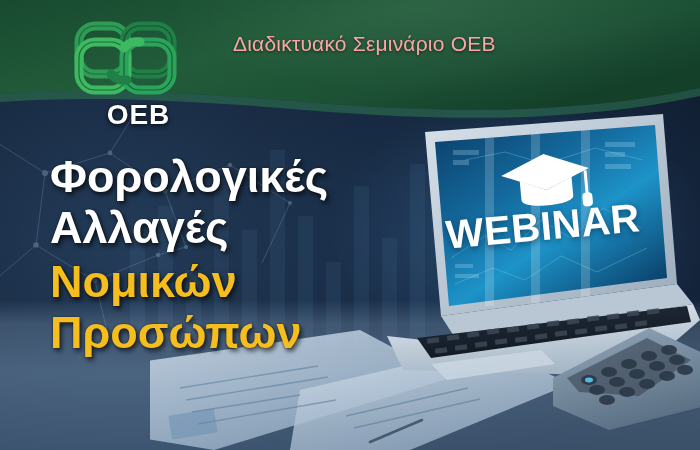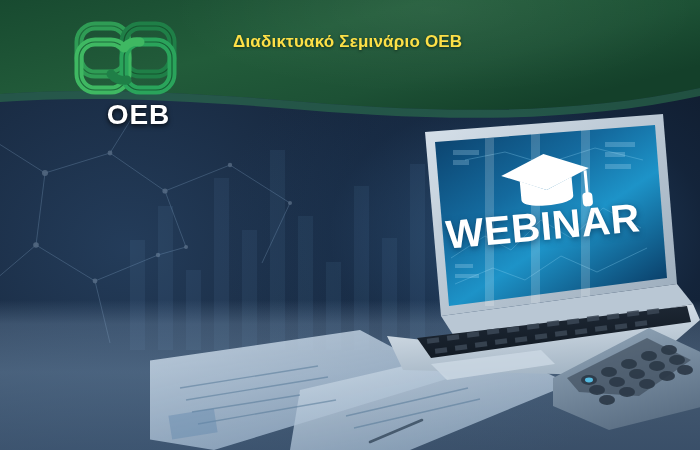--- a/index.html
+++ b/index.html
@@ -38,21 +38,21 @@
   }
   .header .wave{position:absolute;inset:0;}
   .header-sheen{
     position:absolute;left:0;top:0;width:700px;height:108px;
     background:radial-gradient(ellipse 380px 120px at 62% 10%, rgba(255,255,255,.055) 0%, rgba(255,255,255,0) 70%);
     pointer-events:none;
   }
 
   .header-title{
     position:absolute;left:233px;top:32px;
-    font-size:17px;font-weight:bold;color:#fde047;
+    font-size:21px;font-weight:normal;color:#fca5a5;
     letter-spacing:.2px;white-space:nowrap;
     text-shadow:0 1px 3px rgba(0,0,0,.55);
   }
 
   
   .logo{position:absolute;left:73px;top:16px;width:105px;height:88px;}
   .logo-word{
     position:absolute;left:86px;top:99px;width:105px;
     text-align:center;
     font-size:28px;font-weight:bold;color:#ffffff;
@@ -309,14 +309,20 @@
 
       <rect x="51" y="26" width="48" height="48" rx="16" stroke="#2aa45b" stroke-width="9"></rect>
       <rect x="51" y="26" width="48" height="48" rx="16" stroke="#176036" stroke-width="1.2"></rect>
 
       <path d="M51 32 A16 16 0 0 1 67 26" stroke="#3fb862" stroke-width="9" stroke-linecap="round"></path>
       <path d="M38 58 A16 16 0 0 0 54 64" stroke="#1f7f47" stroke-width="9" stroke-linecap="round"></path>
     </g>
   </svg>
   <div class="logo-word">OEB</div>
 
+  <div class="headline">
+    <span class="l l1">Φορολογικές</span>
+    <span class="l l2">Αλλαγές</span>
+    <span class="l l3">Νομικών</span>
+    <span class="l l4">Προσώπων</span>
+  </div>
 
 </div>
 
 </body></html>

